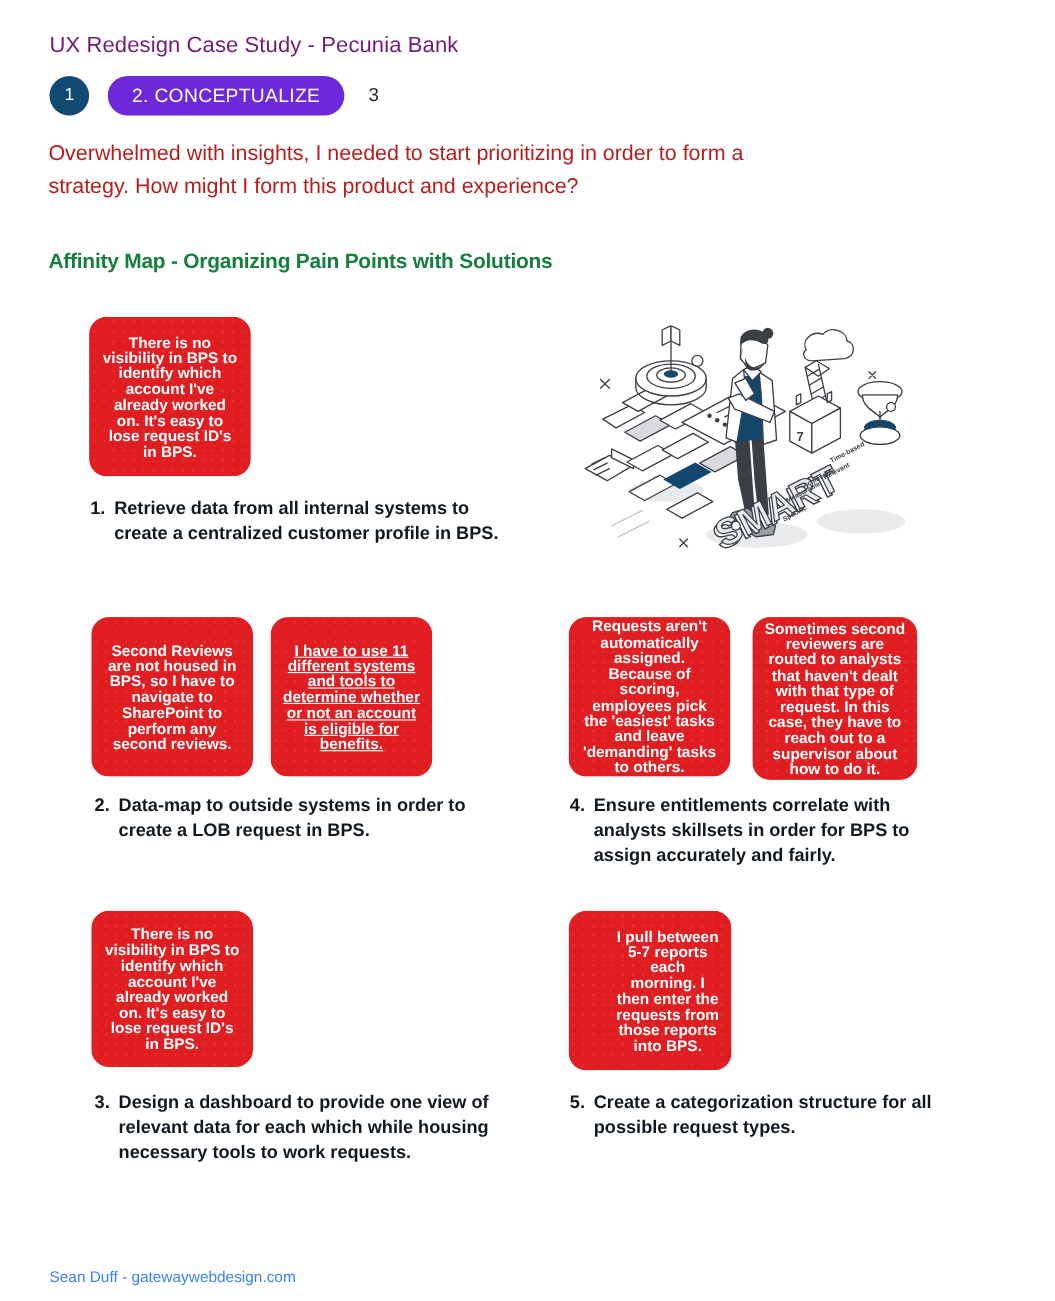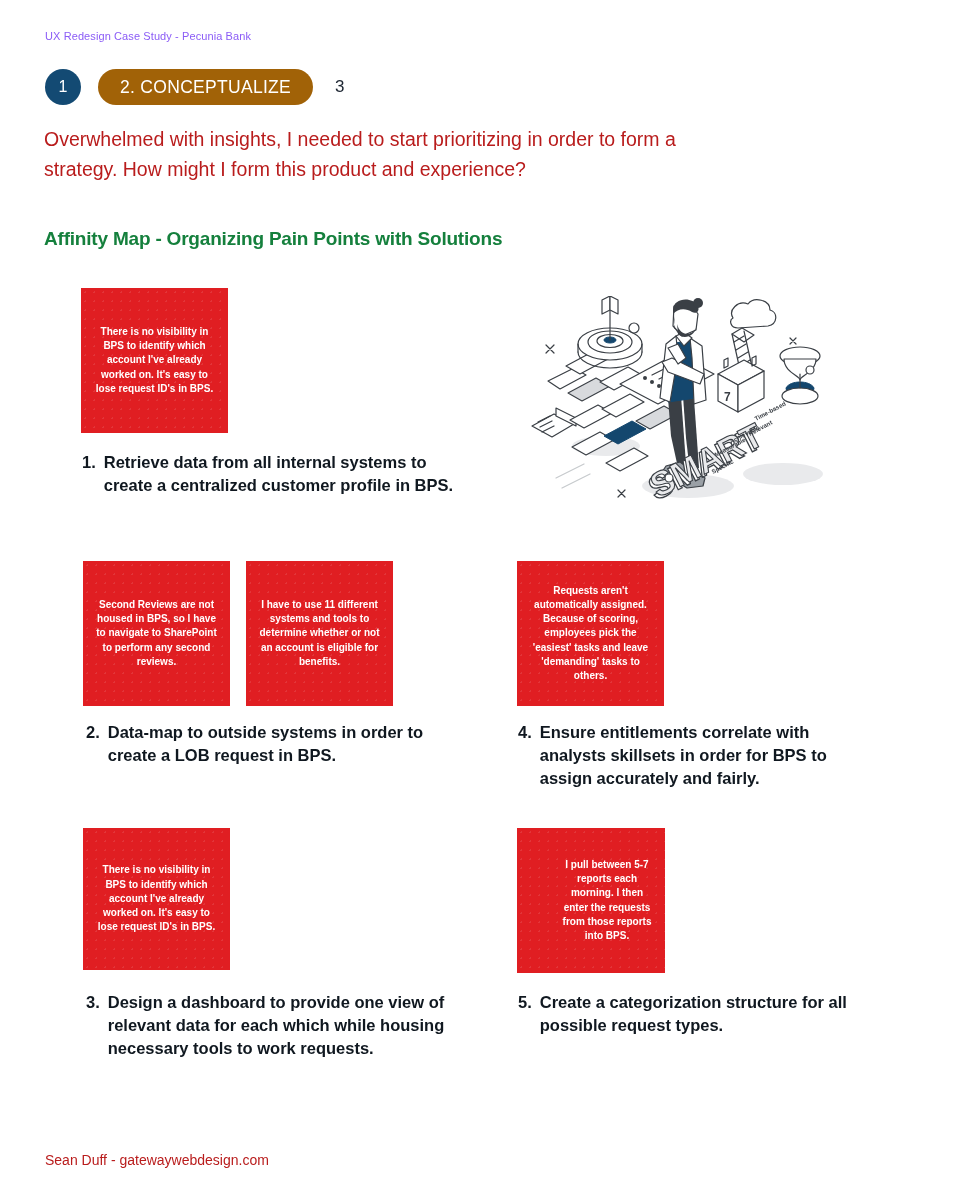--- a/index.html
+++ b/index.html
@@ -20,22 +20,22 @@
   .page {
     position: absolute;
     inset: 0;
   }
 
   
   .doc-title {
     position: absolute;
     left: 45px;
     top: 30px;
-    font-size: 11px;
-    color: #8b5cf6;
+    font-size: 20px;
+    color: #701a75;
     letter-spacing: 0.1px;
     white-space: nowrap;
   }
 
   .stepper {
     position: absolute;
     left: 45px;
     top: 69px;
     display: flex;
     align-items: center;
@@ -50,21 +50,21 @@
     font-size: 16px;
     display: flex;
     align-items: center;
     justify-content: center;
     flex: 0 0 auto;
   }
   .step-pill {
     margin-left: 17px;
     height: 36px;
     border-radius: 18px;
-    background: #a16207;
+    background: #6d28d9;
     color: #ffffff;
     font-size: 17.5px;
     letter-spacing: 0.3px;
     display: flex;
     align-items: center;
     justify-content: center;
     padding: 0 22px;
     flex: 0 0 auto;
   }
   .step-plain {
@@ -96,29 +96,30 @@
   }
 
   
   .card {
     position: absolute;
     background: #e01e22;
     background-image:
       radial-gradient(rgba(255,255,255,0.10) 1px, transparent 1px);
     background-size: 9px 9px;
     color: #ffffff;
-    font-size: 10px;
+    font-size: 14px;
     font-weight: bold;
     line-height: 14.2px;
     text-align: center;
     display: flex;
     align-items: center;
     justify-content: center;
     box-sizing: border-box;
     padding: 8px 11px;
+    border-radius: 16px;
   }
   .card p {
     margin: 0;
     width: 100%;
   }
 
   
   .solution {
     position: absolute;
     display: flex;
@@ -136,21 +137,21 @@
     font-size: 16.5px;
     line-height: 23px;
   }
 
   
   .footer {
     position: absolute;
     left: 45px;
     top: 1152px;
     font-size: 14px;
-    color: #b91c1c;
+    color: #3b82f6;
   }
 
   
   .illustration {
     position: absolute;
     left: 528px;
     top: 296px;
     width: 330px;
     height: 228px;
   }
@@ -177,26 +178,29 @@
   </div>
 
   <div class="solution" style="left:82px; top:451px; width:380px;">
     <span class="num">1.</span>
     <span class="txt">Retrieve data from all internal systems to create a centralized customer profile in BPS.</span>
   </div>
 
   <div class="card" style="left:83px; top:561px; width:147px; height:145px;">
     <p>Second Reviews are not housed in BPS, so I have to navigate to SharePoint to perform any second reviews.</p>
   </div>
-  <div class="card" style="left:246px; top:561px; width:147px; height:145px;">
+  <div class="card" style="left:246px; top:561px; width:147px; height:145px;text-decoration:underline;">
     <p>I have to use 11 different systems and tools to determine whether or not an account is eligible for benefits.</p>
   </div>
 
   <div class="card" style="left:517px; top:561px; width:147px; height:145px;">
     <p>Requests aren't automatically assigned. Because of scoring, employees pick the 'easiest' tasks and leave 'demanding' tasks to others.</p>
+  </div>
+  <div class="card" style="left:684px; top:561px; width:150px; height:148px;">
+    <p>Sometimes second reviewers are routed to analysts that haven't dealt with that type of request. In this case, they have to reach out to a supervisor about how to do it.</p>
   </div>
 
   <div class="solution" style="left:86px; top:721px; width:390px;">
     <span class="num">2.</span>
     <span class="txt">Data-map to outside systems in order to create a LOB request in BPS.</span>
   </div>
   <div class="solution" style="left:518px; top:721px; width:340px;">
     <span class="num">4.</span>
     <span class="txt">Ensure entitlements correlate with analysts skillsets in order for BPS to assign accurately and fairly.</span>
   </div>

